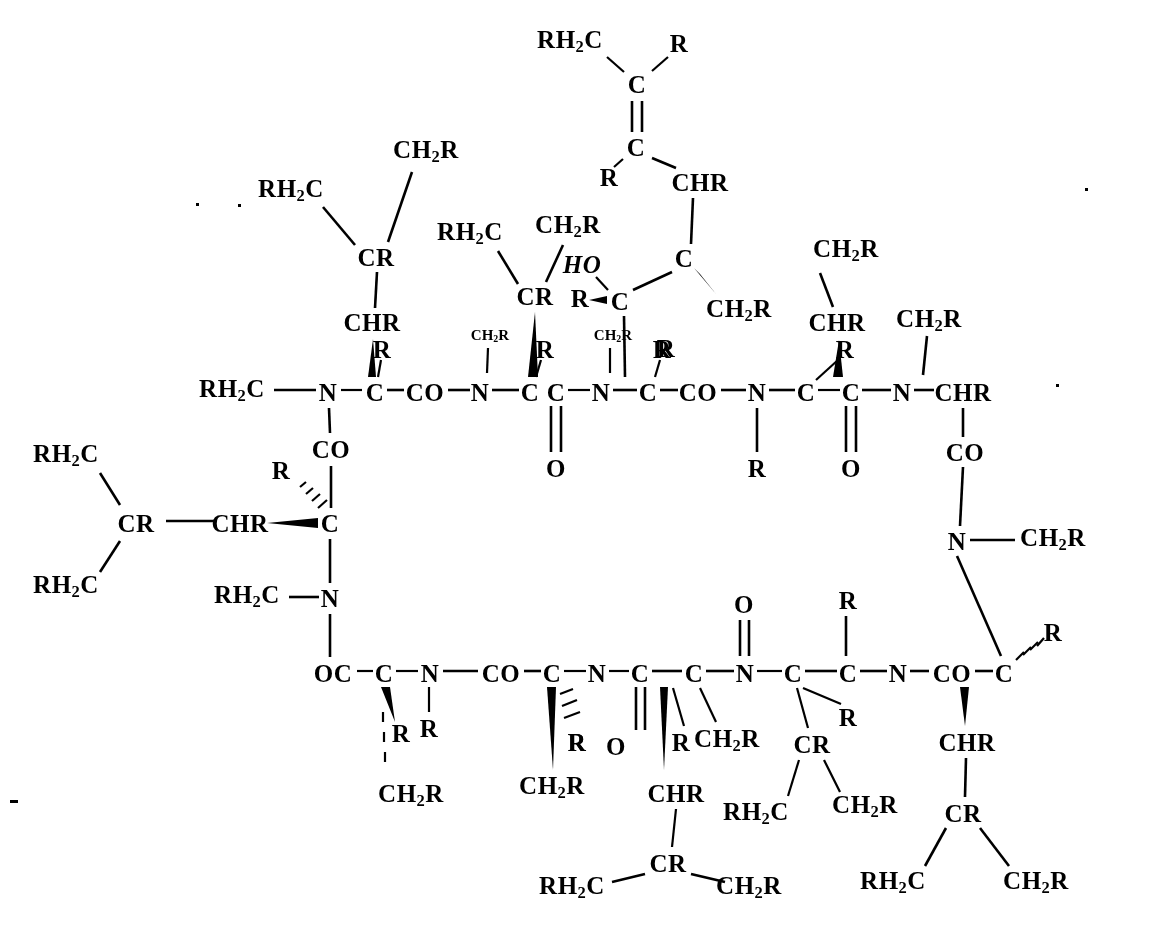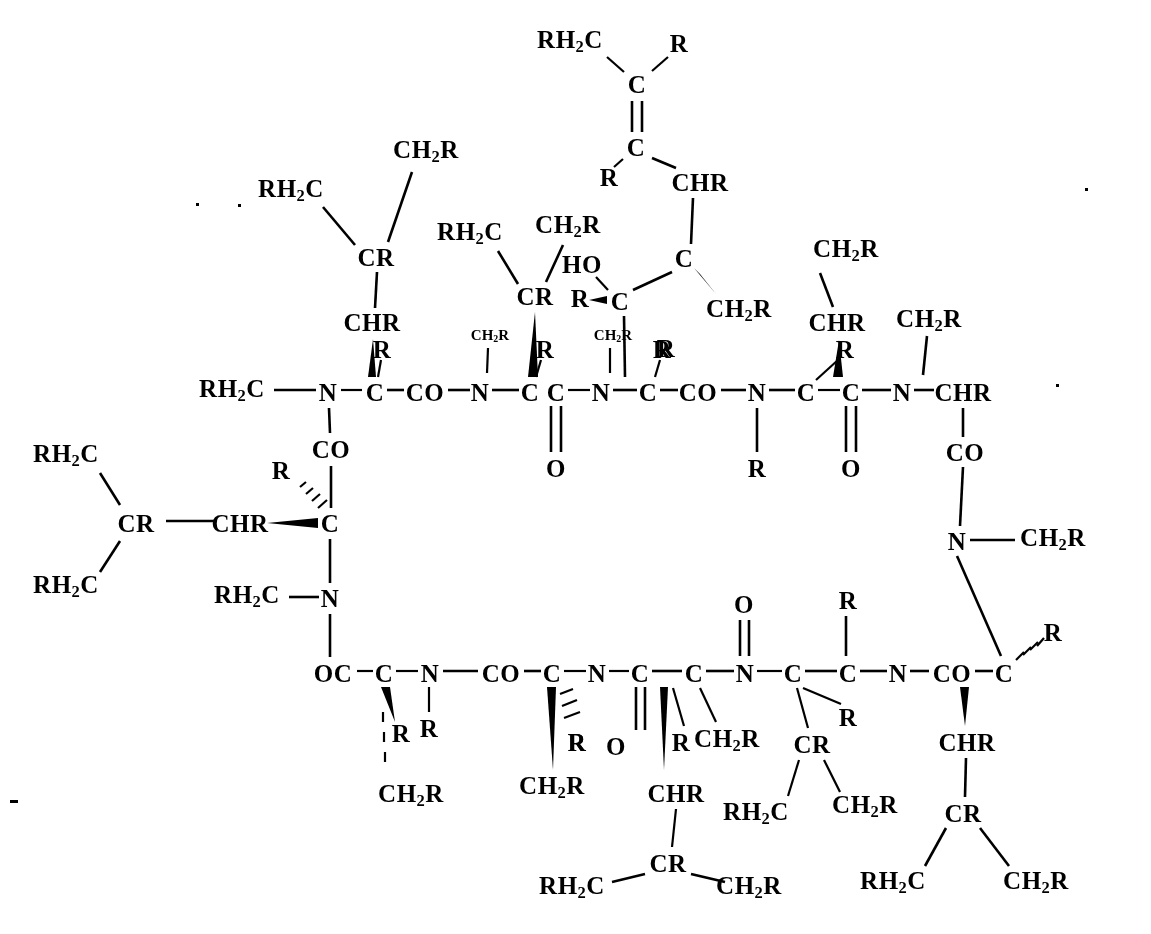--- a/index.html
+++ b/index.html
@@ -221,21 +221,21 @@
       <div class="atom" style="left: 376px; top: 257px;">CR</div>
       <div class="atom" style="left: 291px; top: 192px;">RH<sub>2</sub>C</div>
       <div class="atom" style="left: 426px; top: 153px;">CH<sub>2</sub>R</div>
       <div class="atom" style="left: 535px; top: 296px;">CR</div>
       <div class="atom" style="left: 470px; top: 235px;">RH<sub>2</sub>C</div>
       <div class="atom" style="left: 568px; top: 228px;">CH<sub>2</sub>R</div>
       <div class="atom" style="left: 837px; top: 322px;">CHR</div>
       <div class="atom" style="left: 846px; top: 252px;">CH<sub>2</sub>R</div>
       <div class="atom" style="left: 929px; top: 322px;">CH<sub>2</sub>R</div>
       <div class="atom" style="left: 620px; top: 301px;">C</div>
-      <div class="atom" style="left: 582px; top: 264px;">HO</div>
+      <div class="atom" style="left: 582px; top: 264px; font-style: italic;">HO</div>
       <div class="atom" style="left: 580px; top: 298px;">R</div>
       <div class="atom" style="left: 666px; top: 348px;">R</div>
       <div class="atom" style="left: 684px; top: 258px;">C</div>
       <div class="atom" style="left: 739px; top: 312px;">CH<sub>2</sub>R</div>
       <div class="atom" style="left: 700px; top: 182px;">CHR</div>
       <div class="atom" style="left: 636px; top: 147px;">C</div>
       <div class="atom" style="left: 609px; top: 177px;">R</div>
       <div class="atom" style="left: 637px; top: 84px;">C</div>
       <div class="atom" style="left: 570px; top: 43px;">RH<sub>2</sub>C</div>
       <div class="atom" style="left: 679px; top: 43px;">R</div>

